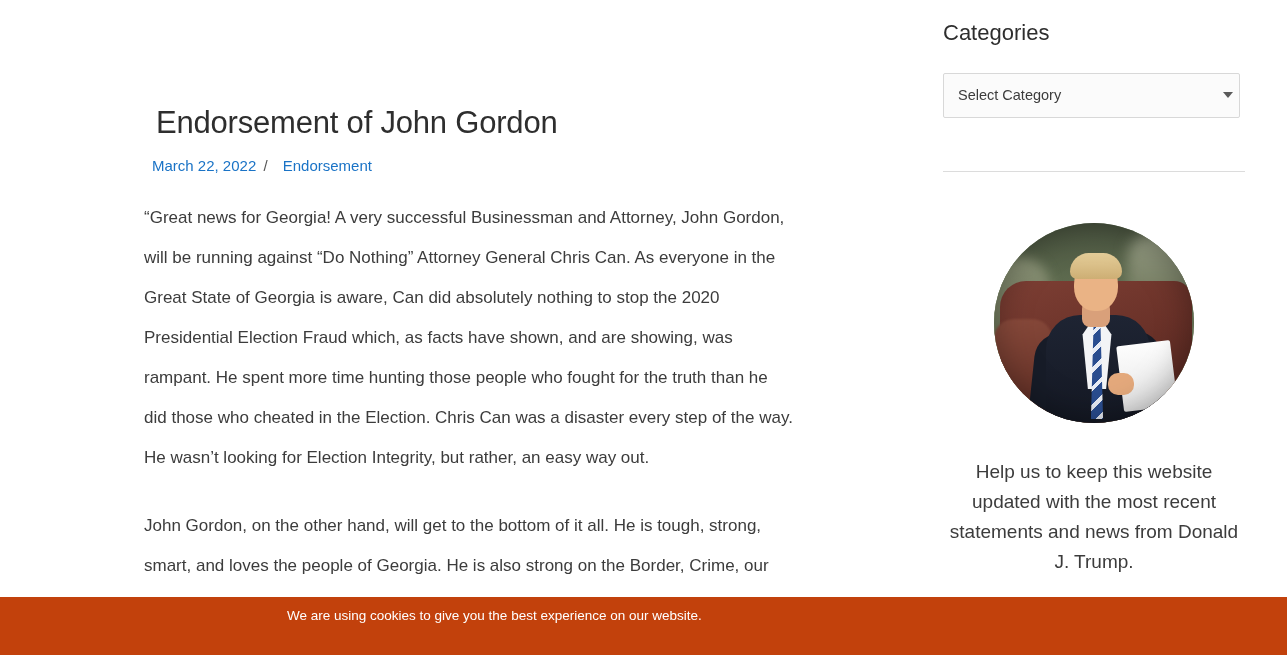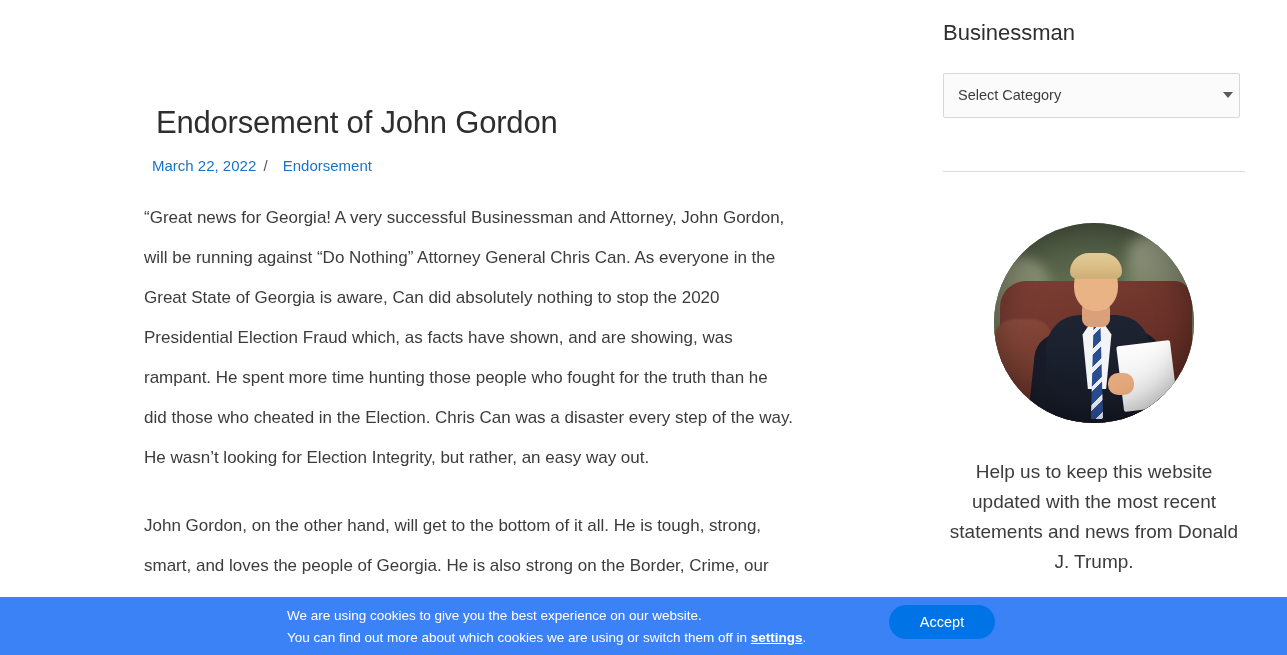--- a/index.html
+++ b/index.html
@@ -223,21 +223,21 @@
     padding: 0 6px;
   }
 
   
   .cookie-bar {
     position: absolute;
     left: 0;
     bottom: 0;
     width: 1287px;
     height: 58px;
-    background: #3b82f6;
+    background: #c2410c;
     color: #ffffff;
     display: flex;
     align-items: center;
   }
   .cookie-text {
     position: absolute;
     left: 287px;
     top: 8px;
     font-size: 13.5px;
     line-height: 22px;
@@ -278,21 +278,21 @@
     </div>
 
     <div class="article-body">
       <p>“Great news for Georgia! A very successful Businessman and Attorney, John Gordon, will be running against “Do Nothing” Attorney General Chris Can. As everyone in the Great State of Georgia is aware, Can did absolutely nothing to stop the 2020 Presidential Election Fraud which, as facts have shown, and are showing, was rampant. He spent more time hunting those people who fought for the truth than he did those who cheated in the Election. Chris Can was a disaster every step of the way. He wasn’t looking for Election Integrity, but rather, an easy way out.</p>
       <p>John Gordon, on the other hand, will get to the bottom of it all. He is tough, strong, smart, and loves the people of Georgia. He is also strong on the Border, Crime, our Military, Vets, and will proudly protect our Second Amendment. He will be a spectacular Attorney General, something the state so desperately needs. John Gordon has my Complete and Total Endorsement. He will never let you down!”</p>
       <p class="byline">By Donald J. Trump</p>
     </div>
   </div>
 
   <div class="sidebar">
-    <h2 class="sidebar-heading">Businessman</h2>
+    <h2 class="sidebar-heading">Categories</h2>
 
     <div class="select-wrap">
       <select class="category-select">
         <option>Select Category</option>
       </select>
       <span class="select-arrow"></span>
     </div>
 
     <div class="divider"></div>
 
@@ -316,18 +316,16 @@
         <span class="ph-vignette"></span>
       </div>
     </div>
 
     <div class="sidebar-note">Help us to keep this website updated with the most recent statements and news from Donald J. Trump.</div>
   </div>
 
   <div class="cookie-bar">
     <div class="cookie-text">
       <span class="line">We are using cookies to give you the best experience on our website.</span>
-      <span class="line"><span>You can find out more about which cookies we are using or switch them off in </span><a href="#" class="settings-link">settings</a><span>.</span></span>
-    </div>
-    <button class="accept-btn">Accept</button>
+    </div>
   </div>
 
 </div>
 
 </body></html>

